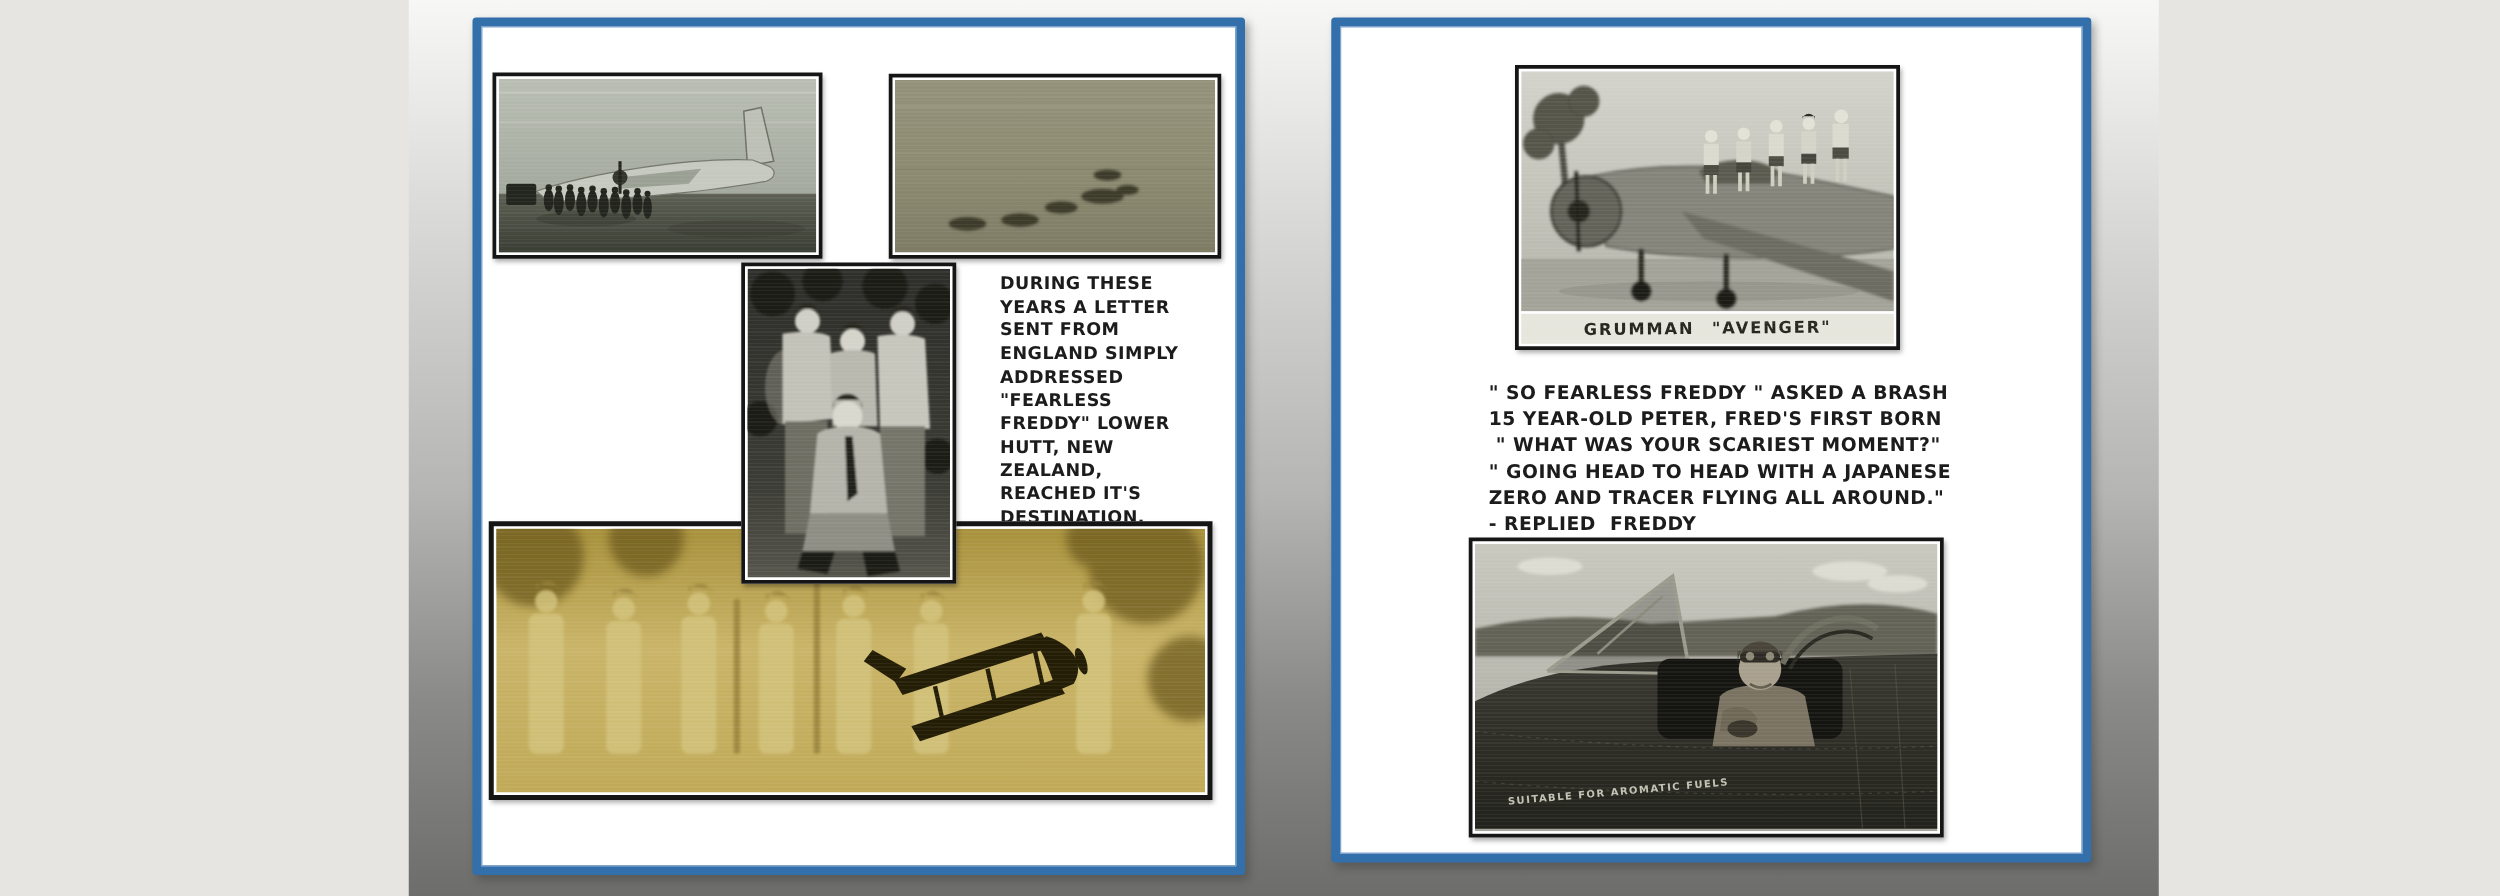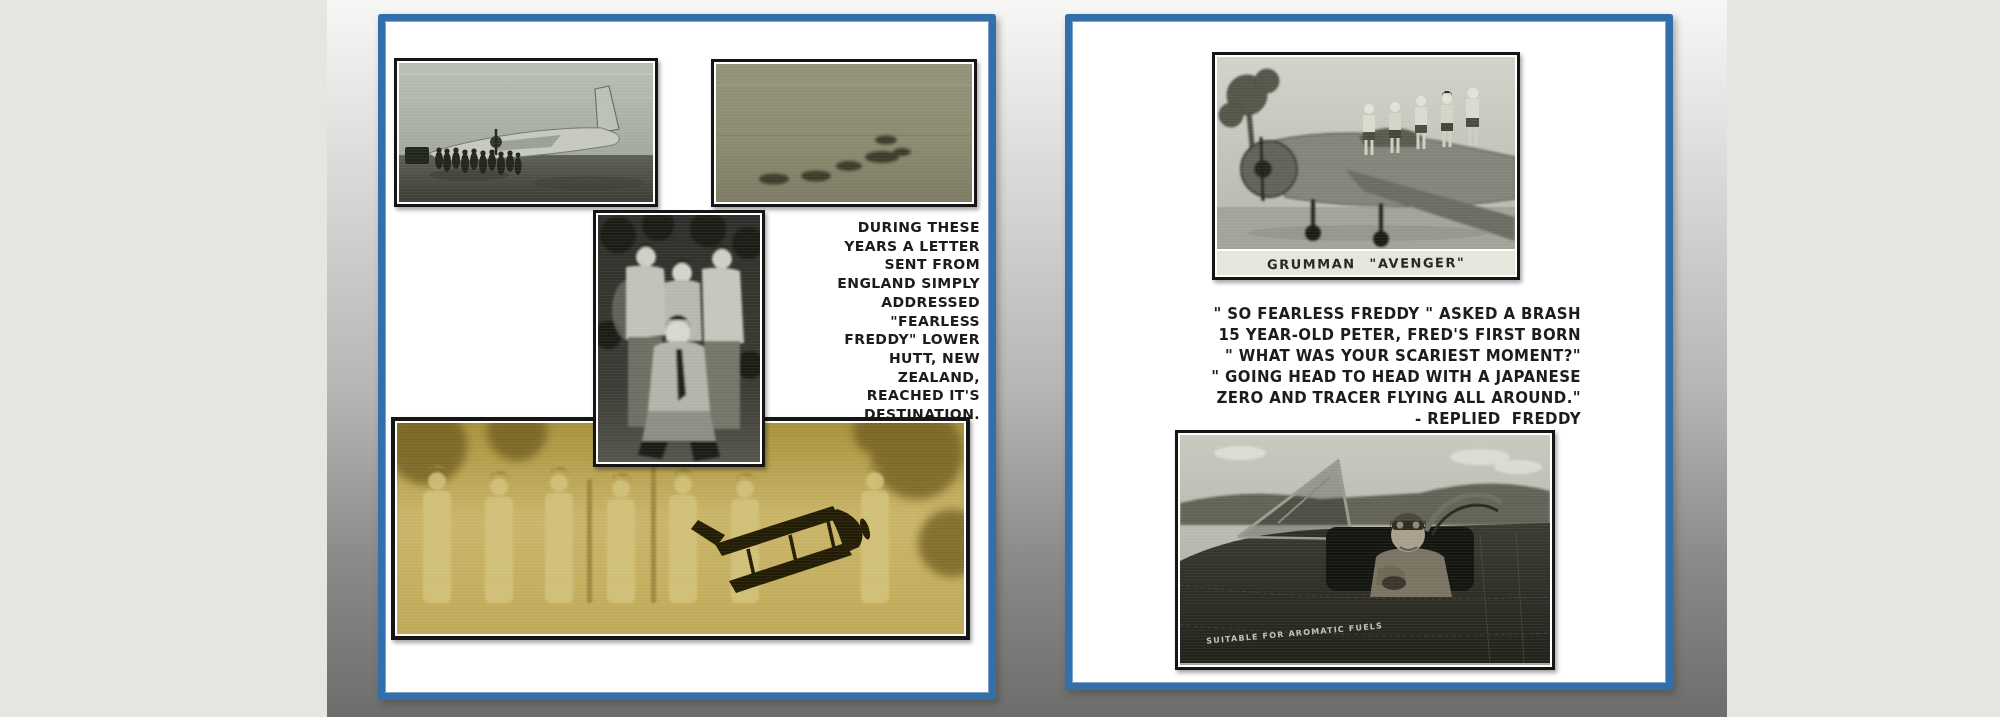--- a/index.html
+++ b/index.html
@@ -1,17 +1,17 @@
 <!DOCTYPE html>
 <html><head>
 <meta charset="utf-8">
 <style>
   html,body{margin:0;padding:0;background:#e7e5e1;}
   body{font-family:"DejaVu Sans","Liberation Sans",sans-serif;}
-  .stage{position:relative;width:2000px;height:717px;overflow:hidden;background:#e7e5e1;text-align:right;}
+  .stage{position:relative;width:2000px;height:717px;overflow:hidden;background:#e7e5e1;}
   .grad-band{position:absolute;left:327px;top:0;width:1400px;height:717px;
     background:linear-gradient(180deg,#f7f7f5 0%,#dcdcda 22%,#b5b5b3 55%,#8a8a88 78%,#6d6d6b 100%);}
   .page{position:absolute;background:#ffffff;border:7px solid #336fab;border-radius:3px;
     box-shadow:3px 4px 7px rgba(50,50,50,.38), inset 0 0 0 1px #7fa3c9;}
   .left-page{left:378px;top:14px;width:604px;height:672px;}
   .right-page{left:1065px;top:14px;width:594px;height:662px;}
   .photo{position:absolute;box-sizing:border-box;background:#fff;border:3px solid #151515;
     padding:2px;box-shadow:1.5px 2.5px 4px rgba(0,0,0,.35);}
   .photo svg{display:block;width:100%;height:100%;}
   .photo .grain{position:absolute;left:0;top:0;right:0;bottom:0;pointer-events:none;

